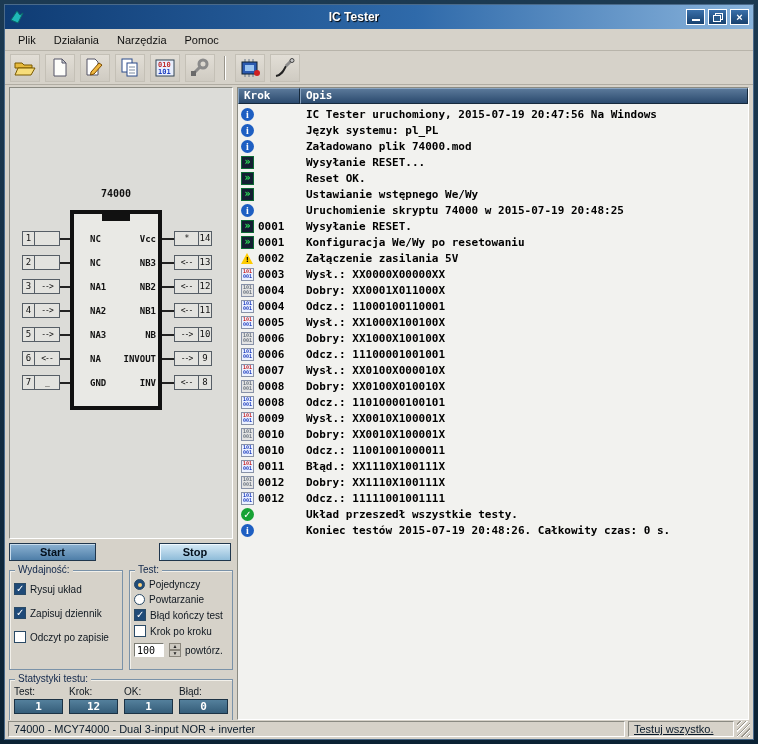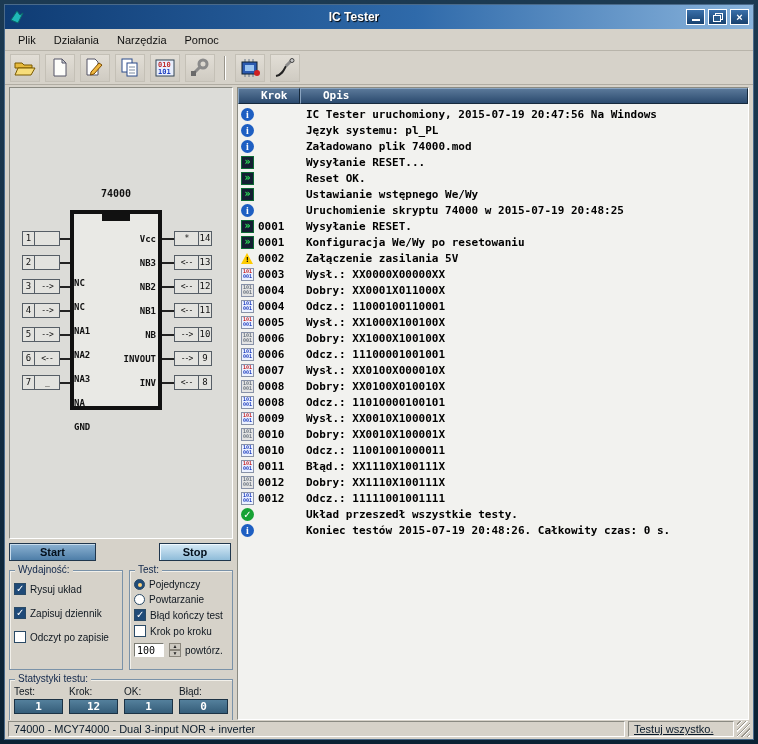--- a/index.html
+++ b/index.html
@@ -48,21 +48,21 @@
   .pin-box.left{left:12px;}
   .pin-box.right{left:164px;}
   .pin-num{width:12px;text-align:center;line-height:13px;}
   .pin-dir{flex:1;text-align:center;line-height:13px;font-size:8px;letter-spacing:-1px;}
   .pin-box.left .pin-num{border-right:1px solid #565e66;}
   .pin-box.right .pin-dir{border-right:1px solid #565e66;}
   .pin-wire{position:absolute;height:2px;background:#222;}
   .pin-wire.left{left:50px;width:10px;}
   .pin-wire.right{left:152px;width:12px;}
   .pin-label{position:absolute;font:bold 9px "DejaVu Sans Mono",monospace;color:#111;}
-  .pin-label.left{left:64px;margin-top:44px;}
+  .pin-label.left{left:80px;}
   .pin-label.right{right:76px;}
 
   .btn-row{flex:none;display:flex;justify-content:space-between;margin-top:4px;padding-right:2px;}
   .btn{height:18px;border:1px solid #20364c;display:flex;align-items:center;justify-content:center;
        font:bold 11px "Liberation Sans",sans-serif;color:#04101c;}
   .btn-start{width:87px;background:linear-gradient(#8cb2d2,#4e7ea8);box-shadow:inset 1px 1px 0 #c8dcec;}
   .btn-stop{width:72px;background:linear-gradient(#d6eaf6,#8fbcd9);box-shadow:inset 1px 1px 0 #f0f9ff;}
 
   .grp-row{flex:none;display:flex;gap:6px;margin-top:9px;}
   .grp{border:1px solid #7a92a8;box-shadow:inset 1px 1px 0 #f2f0ea;position:relative;}
@@ -93,21 +93,21 @@
   .stat-col{flex:1;display:flex;flex-direction:column;gap:2px;font-size:10px;color:#101820;}
   .stat-val{height:15px;background:linear-gradient(#54809c,#355d79);border:1px solid #1c3244;
             color:#fff;text-align:center;font:bold 11px/14px "DejaVu Sans Mono",monospace;}
 
   
   .log-panel{flex:1;min-width:0;display:flex;flex-direction:column;background:#f2f2ef;
              border:1px solid;border-color:#8a8a82 #ffffff #ffffff #8a8a82;
              font-family:"DejaVu Sans Mono",monospace;}
   .log-header{flex:none;display:flex;}
   .col-h{background:linear-gradient(#5a7899,#2b4a6e);color:#fff;font-weight:bold;font-size:11px;
-         height:16px;line-height:14px;padding:0 22px;border:1px solid #16293c;
+         height:16px;line-height:14px;padding:0 5px;border:1px solid #16293c;
          border-top-color:#8aa4c0;border-left-color:#8aa4c0;}
   .col-krok{width:62px;flex:none;}
   .col-opis{flex:1;}
   .log-body{flex:1;overflow:hidden;padding-top:2px;}
   .log-row{display:flex;align-items:center;height:16px;font-size:11px;font-weight:bold;color:#000;}
   .log-icon{width:13px;height:13px;flex:none;margin:0 4px 0 3px;position:relative;}
   .log-krok{width:44px;flex:none;}
   .log-text{padding-left:4px;white-space:nowrap;}
 
   .li-info{background:#1e5fc2;border-radius:7px;}

